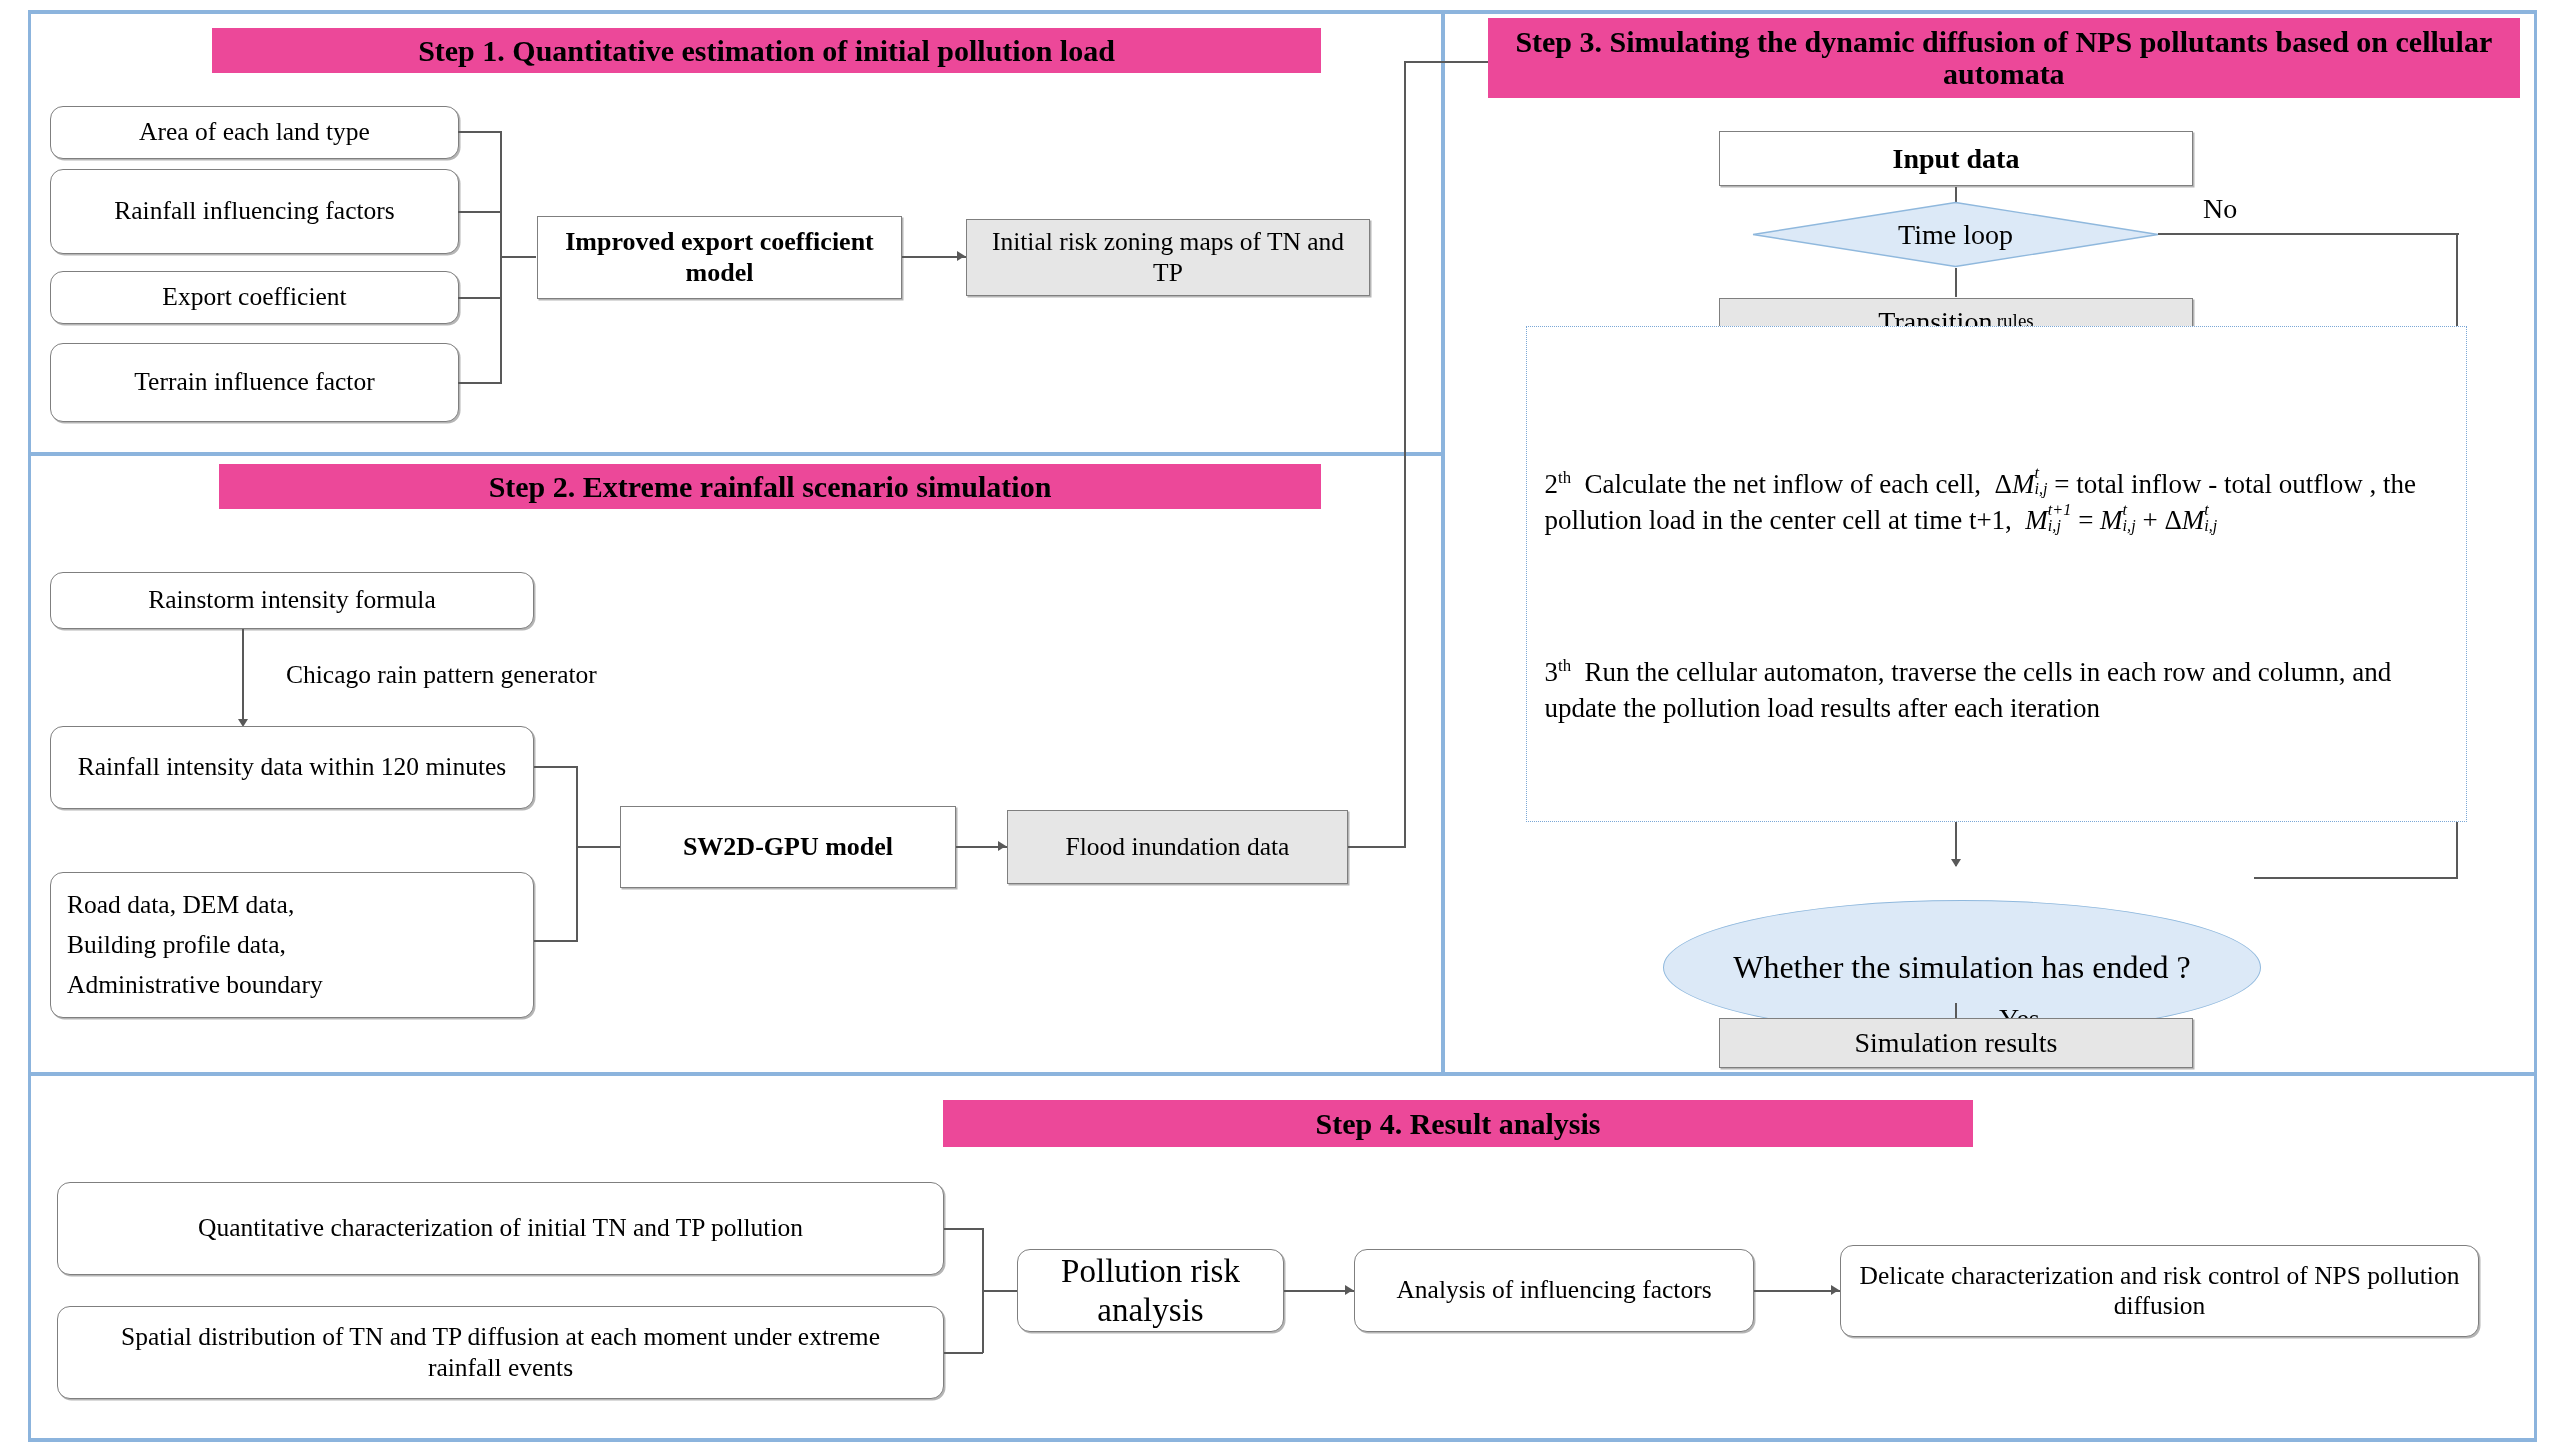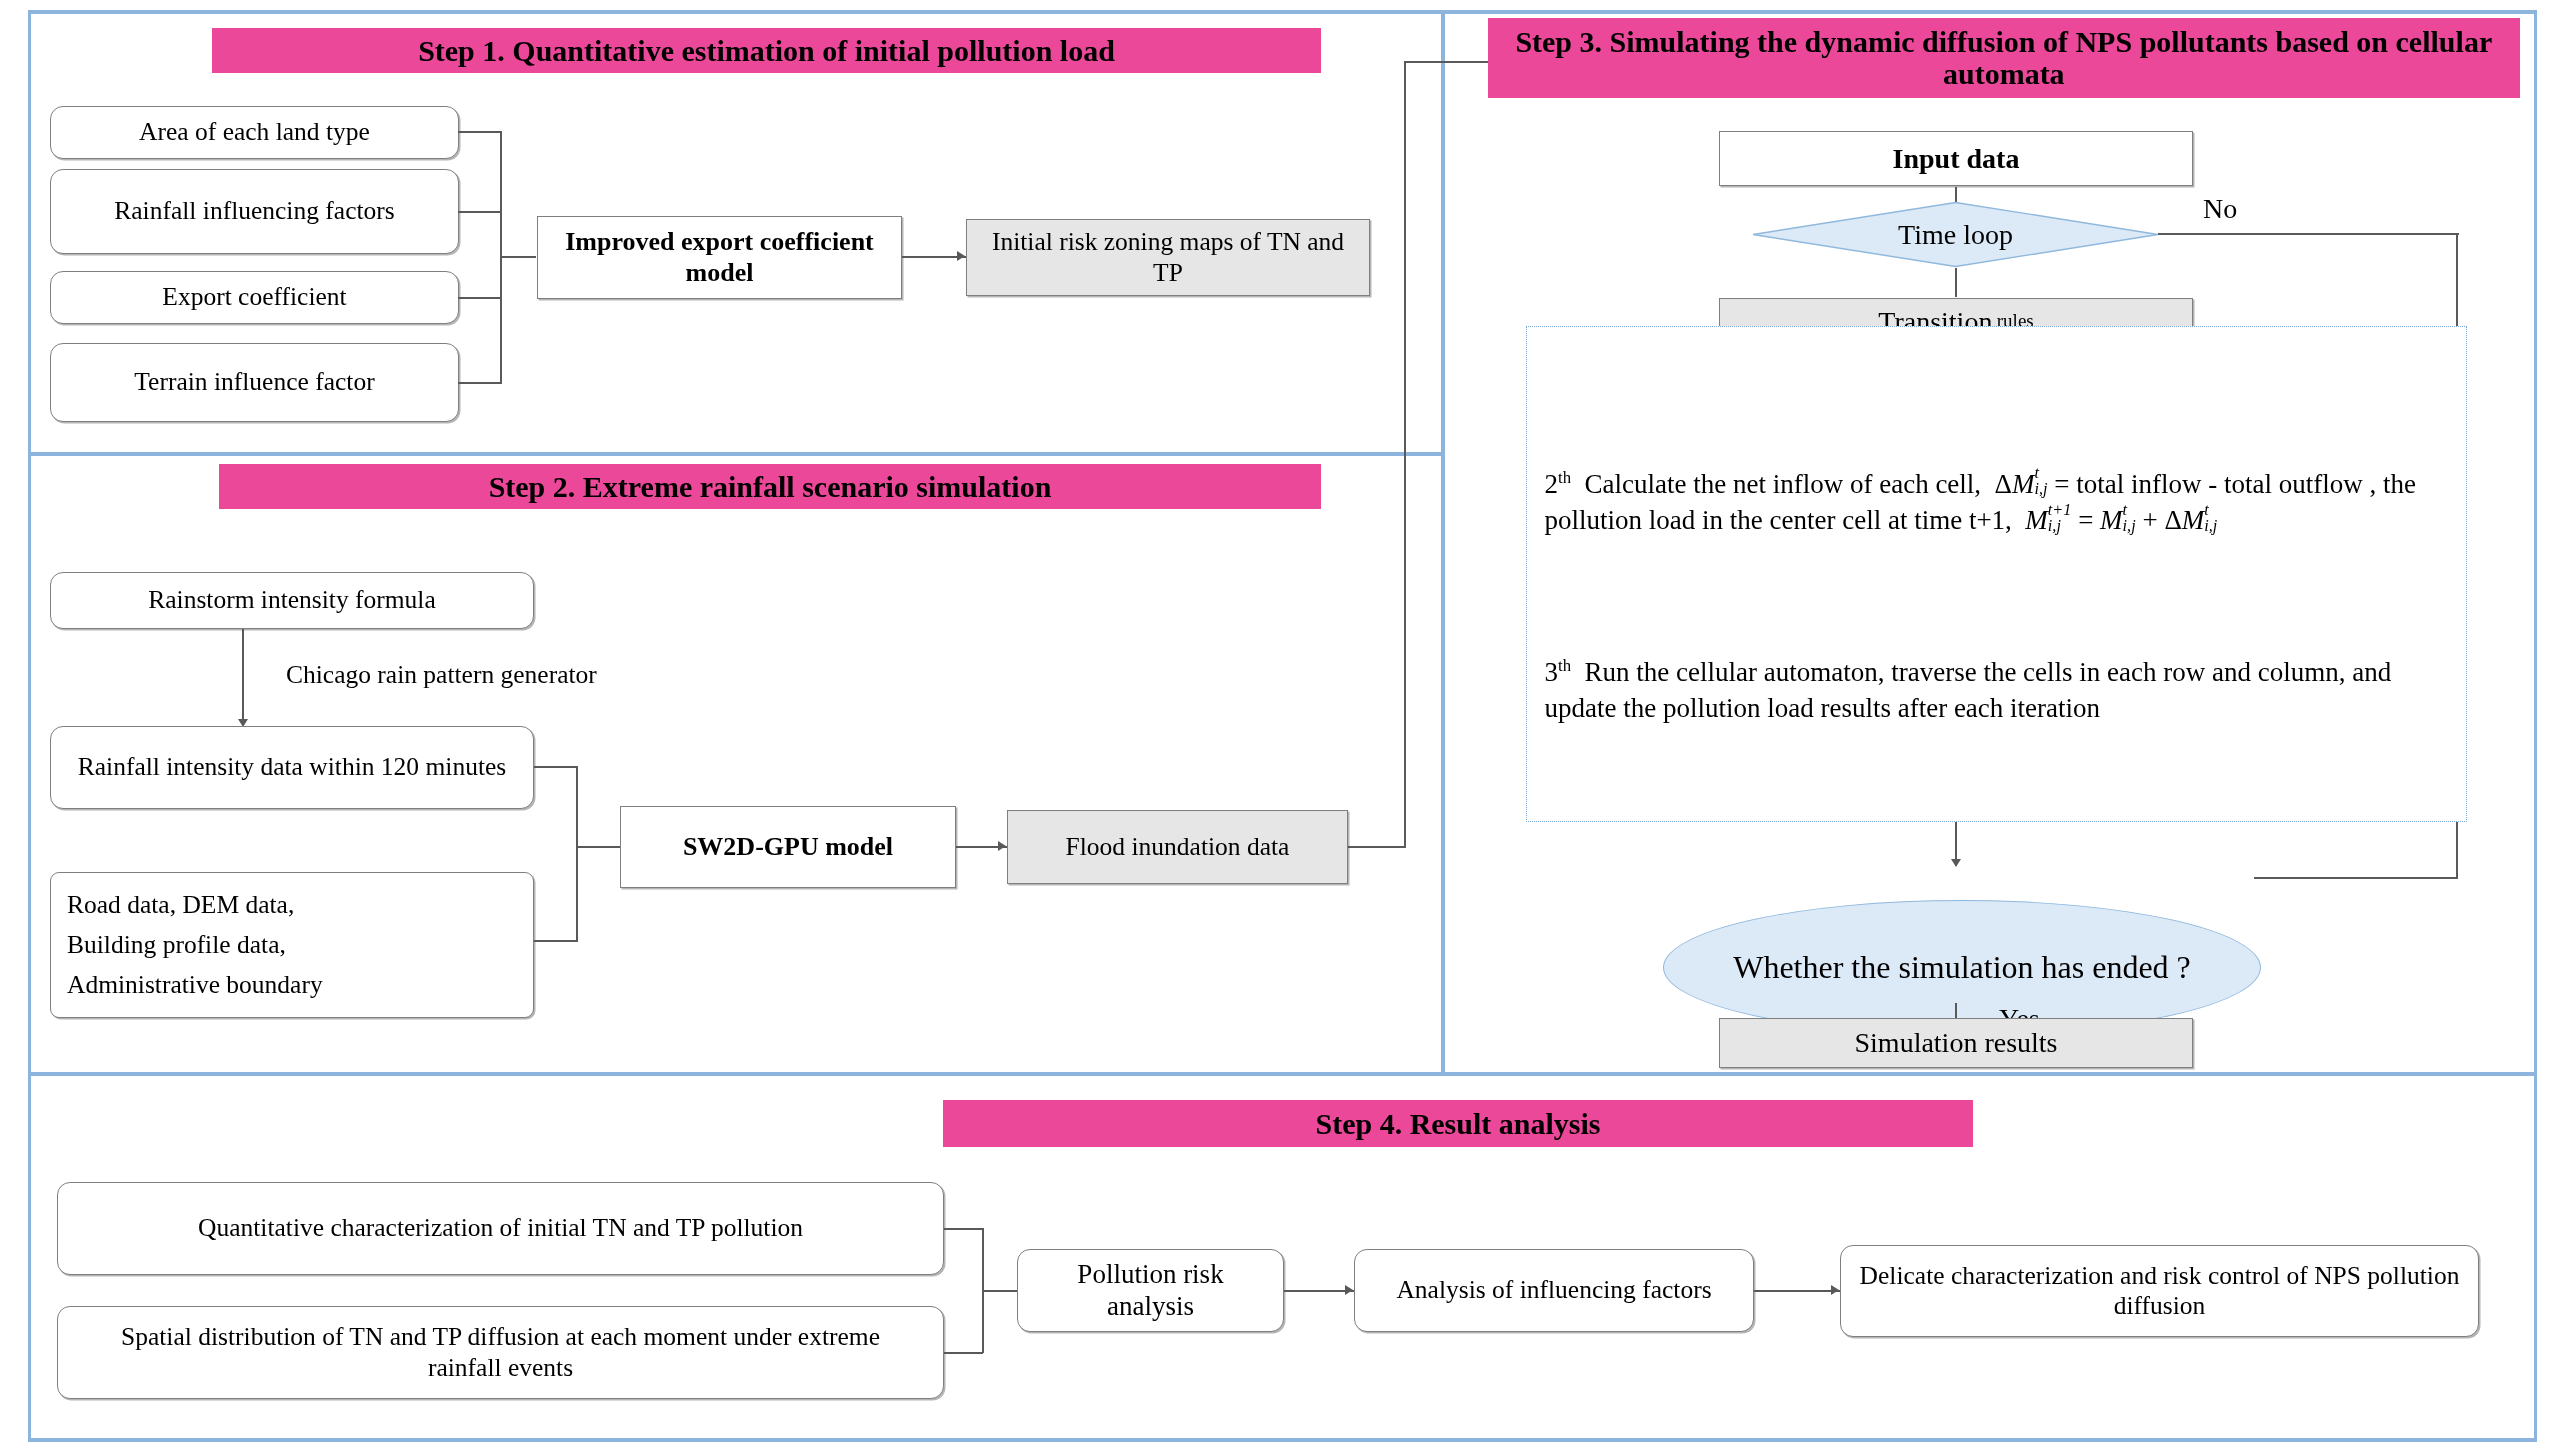--- a/index.html
+++ b/index.html
@@ -37,21 +37,21 @@
     text-align:center;
     color:#000;
     background:#ffffff;
     border:1.5px solid #7f7f7f;
     line-height:1.18;
   }
   .node.round{border-radius:13px;}
   .node.gray{background:#e6e6e6;}
   .node.shadow{box-shadow:1.5px 1.5px 0 rgba(120,120,120,.55);}
   .node.bold{font-weight:bold;}
-  .node.left{justify-content:flex-start;text-align:left;padding-left:16px;border-radius:9px;}
+  .node.left{justify-content:flex-start;text-align:left;padding-left:16px;}
 
   
   .diamond-wrap{position:absolute;}
   .diamond-wrap .lbl{
     position:absolute;left:0;top:0;width:100%;height:100%;
     display:flex;align-items:center;justify-content:center;
     text-align:left;color:#000;
   }
 
   
@@ -229,21 +229,21 @@
 
   <div class="node round shadow" style="left:57px;top:1182px;width:887px;height:93px;font-size:25.5px;padding:0 29px;">Quantitative characterization of initial TN and TP pollution</div>
 
   <div class="node round shadow" style="left:57px;top:1306px;width:887px;height:93px;font-size:25.5px;padding:0 29px;">Spatial distribution of TN and TP diffusion at each moment under extreme rainfall events</div>
 
   <div class="conn conn-h" style="left:944px;top:1228px;width:39px;"></div>
   <div class="conn conn-h" style="left:944px;top:1352px;width:39px;"></div>
   <div class="conn conn-v" style="left:982px;top:1228px;height:125px;"></div>
   <div class="conn conn-h" style="left:982px;top:1290px;width:35px;"></div>
 
-  <div class="node round shadow" style="left:1017px;top:1249px;width:267px;height:83px;font-size:27px;padding:0 13px;">Pollution risk analysis</div>
+  <div class="node round shadow" style="left:1017px;top:1249px;width:267px;height:83px;font-size:33px;padding:0 13px;">Pollution risk analysis</div>
 
   <div class="conn conn-h" style="left:1284px;top:1290px;width:70px;"></div>
   <div class="arrow-r" style="left:1345px;top:1285px;"></div>
 
   <div class="node round shadow" style="left:1354px;top:1249px;width:400px;height:83px;font-size:25.5px;padding:0 13px;">Analysis of influencing factors</div>
 
   <div class="conn conn-h" style="left:1754px;top:1290px;width:86px;"></div>
   <div class="arrow-r" style="left:1831px;top:1285px;"></div>
 
   <div class="node round shadow" style="left:1840px;top:1245px;width:639px;height:92px;font-size:25.5px;padding:0 17.5px;">Delicate characterization and risk control of NPS pollution diffusion</div>

